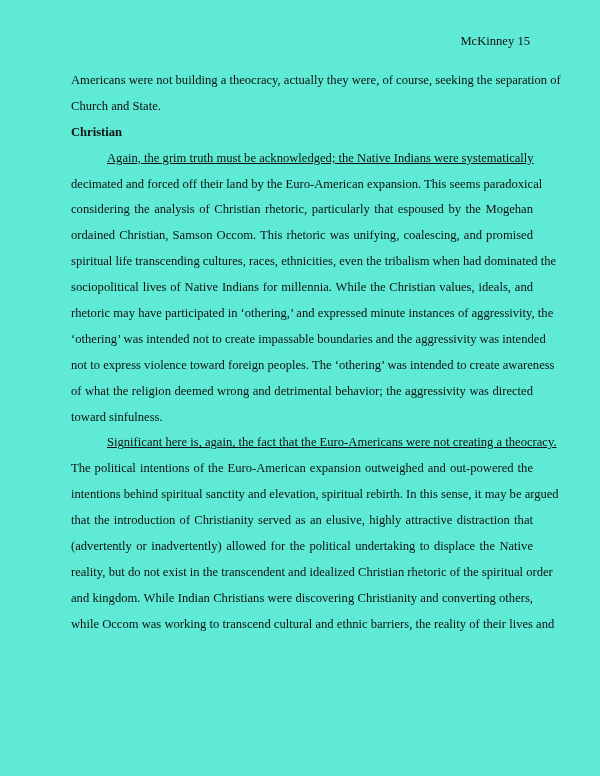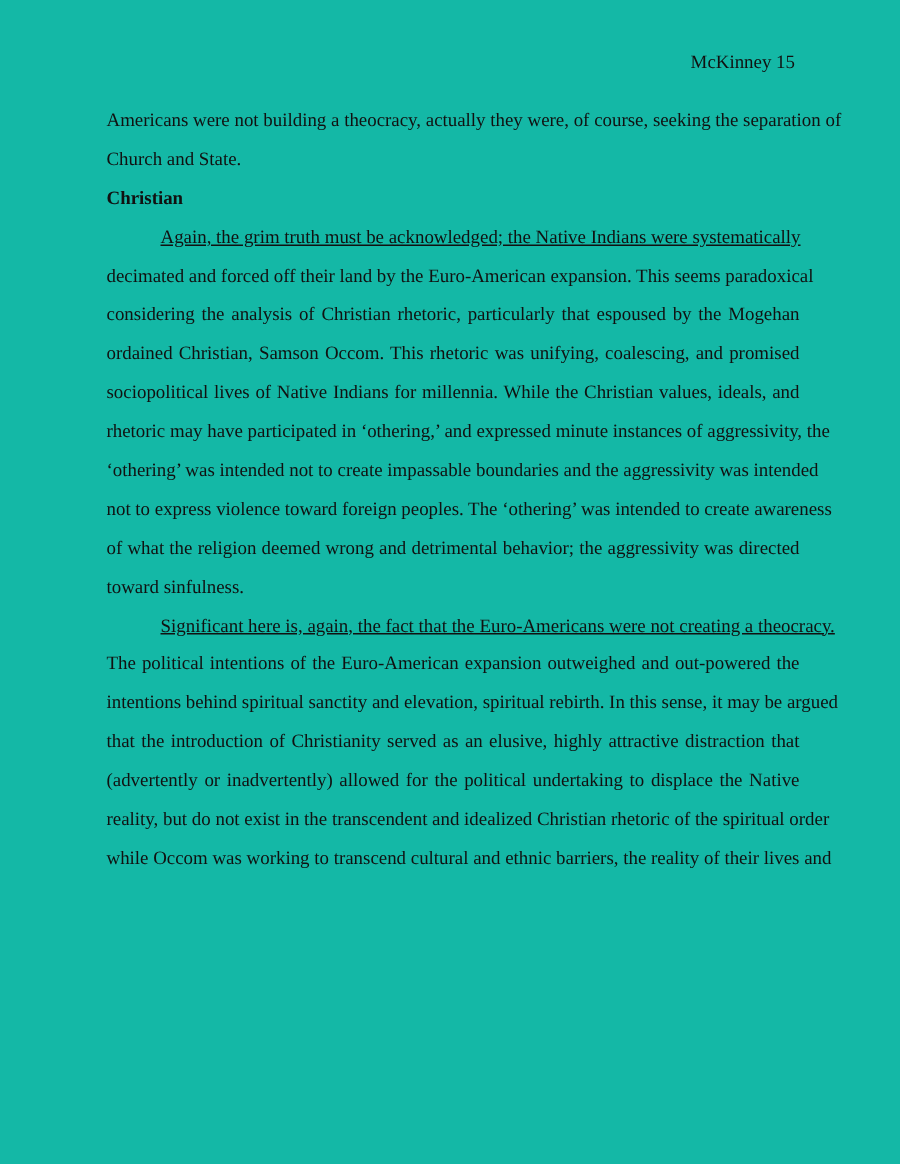--- a/index.html
+++ b/index.html
@@ -1,18 +1,18 @@
 <!DOCTYPE html>
 <html><head>
 <meta charset="utf-8">
 <style>
   html, body { margin: 0; padding: 0; background: #ffffff; }
   body { width: 600px; height: 776px; overflow: hidden; position: relative;
          font-family: "Liberation Serif", "DejaVu Serif", serif; color: #111; }
-  .page { position: absolute; left: 0; top: 0; width: 600px; height: 776px; background: #14b8a6; }
+  .page { position: absolute; left: 0; top: 0; width: 600px; height: 776px; background: #5eead4; }
   .header { position: absolute; top: 34px; right: 70px; font-size: 12.6px; }
   .body { position: absolute; left: 71px; top: 70px; width: 462px; font-size: 12.6px; }
   .line { height: 25.9px; line-height: 20px; white-space: nowrap; text-align: justify; text-align-last: justify; }
   .line.last { text-align-last: left; font-family: Liberation Serif, serif; }
   .indent { padding-left: 36px; text-decoration: underline; }
   .heading { font-weight: bold; text-align-last: left; }
 </style>
 </head>
 <body>
 
@@ -25,31 +25,33 @@
       <div class="line last">Church and State.</div>
     </div>
 
     <div class="line heading">Christian</div>
 
     <div>
       <div class="line indent">Again, the grim truth must be acknowledged; the Native Indians were systematically</div>
       <div class="line">decimated and forced off their land by the Euro-American expansion. This seems paradoxical</div>
       <div class="line">considering the analysis of Christian rhetoric, particularly that espoused by the Mogehan</div>
       <div class="line">ordained Christian, Samson Occom. This rhetoric was unifying, coalescing, and promised</div>
+      <div class="line">spiritual life transcending cultures, races, ethnicities, even the tribalism when had dominated the</div>
       <div class="line">sociopolitical lives of Native Indians for millennia. While the Christian values, ideals, and</div>
       <div class="line">rhetoric may have participated in ‘othering,’ and expressed minute instances of aggressivity, the</div>
       <div class="line">‘othering’ was intended not to create impassable boundaries and the aggressivity was intended</div>
       <div class="line">not to express violence toward foreign peoples. The ‘othering’ was intended to create awareness</div>
       <div class="line">of what the religion deemed wrong and detrimental behavior; the aggressivity was directed</div>
       <div class="line last">toward sinfulness.</div>
     </div>
 
     <div>
       <div class="line indent">Significant here is, again, the fact that the Euro-Americans were not creating a theocracy.</div>
       <div class="line">The political intentions of the Euro-American expansion outweighed and out-powered the</div>
       <div class="line">intentions behind spiritual sanctity and elevation, spiritual rebirth. In this sense, it may be argued</div>
       <div class="line">that the introduction of Christianity served as an elusive, highly attractive distraction that</div>
       <div class="line">(advertently or inadvertently) allowed for the political undertaking to displace the Native</div>
       <div class="line">reality, but do not exist in the transcendent and idealized Christian rhetoric of the spiritual order</div>
+      <div class="line">and kingdom. While Indian Christians were discovering Christianity and converting others,</div>
       <div class="line">while Occom was working to transcend cultural and ethnic barriers, the reality of their lives and</div>
     </div>
   </div>
 </div>
 
 </body></html>

